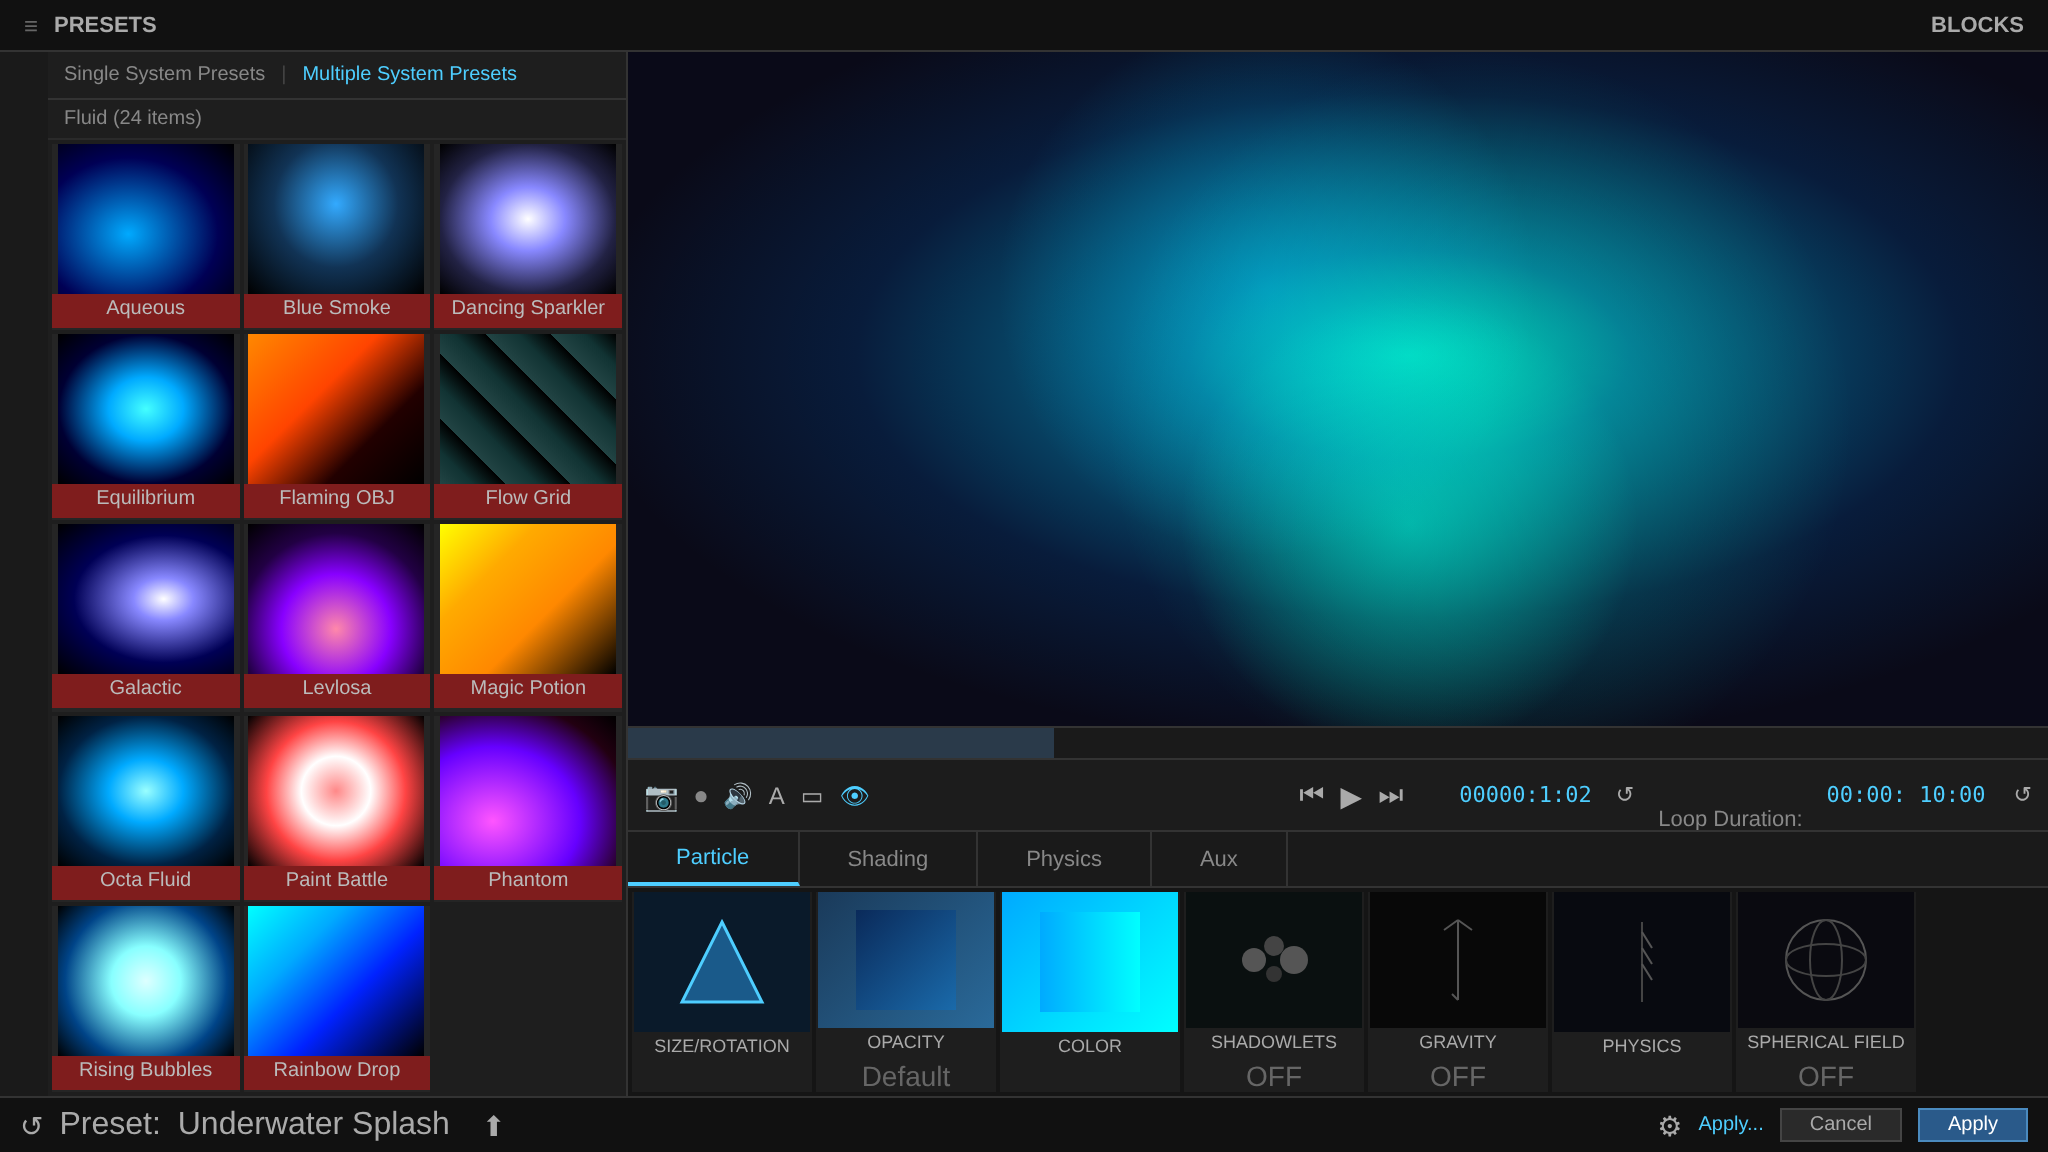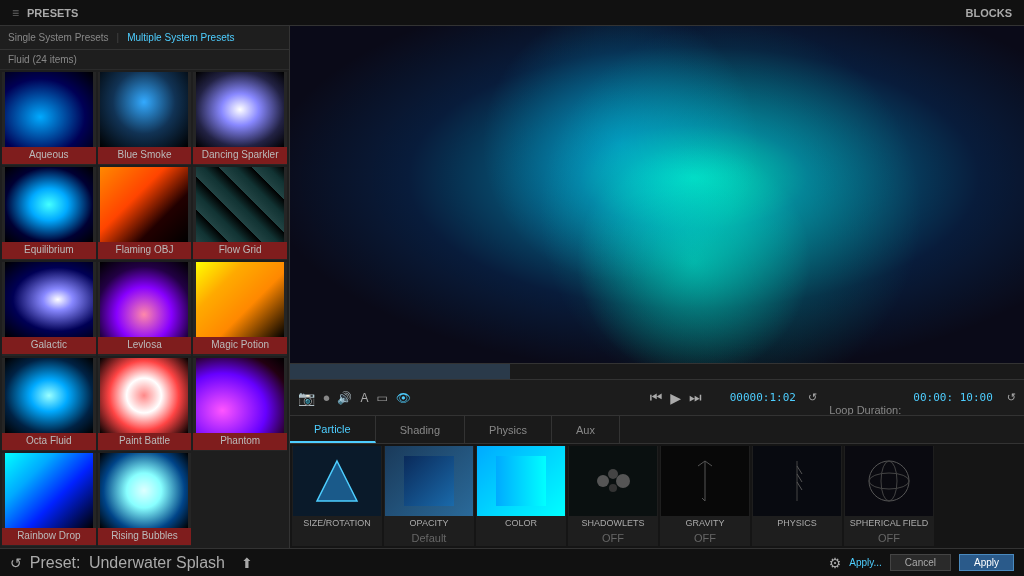--- a/index.html
+++ b/index.html
@@ -26,20 +26,21 @@
       border-bottom: 1px solid #333;
     }
     .top-bar-left { display: flex; align-items: center; gap: 8px; color: #aaa; font-size: 11px; font-weight: bold; }
     .top-bar-right { color: #aaa; font-size: 11px; font-weight: bold; }
 
     
     .main-layout {
       display: flex;
       flex: 1;
       overflow: hidden;
+      padding-left: 24px;
     }
 
     
     .presets-panel {
       width: 290px;
       background: #1e1e1e;
       border-right: 1px solid #333;
       display: flex;
       flex-direction: column;
       flex-shrink: 0;
@@ -212,21 +213,21 @@
       font-size: 28px;
     }
     .thumb-card-label {
       font-size: 9px;
       color: #aaa;
       text-align: center;
       padding: 2px;
       line-height: 1.3;
     }
     .thumb-card-sublabel {
-      font-size: 11px;
+      font-size: 14px;
       color: #666;
       text-align: center;
     }
 
     
     .status-bar {
       height: 28px;
       background: #111;
       border-top: 1px solid #333;
       display: flex;
@@ -324,26 +325,26 @@
       </div>
       <div class="preset-item">
         <div class="preset-thumb thumb-paintbattle"></div>
         <div class="preset-label">Paint Battle</div>
       </div>
       <div class="preset-item">
         <div class="preset-thumb thumb-phantom"></div>
         <div class="preset-label">Phantom</div>
       </div>
       <div class="preset-item">
+        <div class="preset-thumb thumb-risingbubbles"></div>
+        <div class="preset-label">Rising Bubbles</div>
+      </div>
+      <div class="preset-item">
         <div class="preset-thumb thumb-rainbowdrop"></div>
         <div class="preset-label">Rainbow Drop</div>
-      </div>
-      <div class="preset-item">
-        <div class="preset-thumb thumb-risingbubbles"></div>
-        <div class="preset-label">Rising Bubbles</div>
       </div>
 
     </div>
   </div>
 
   <div class="center-area">
 
     <div class="viewport">
       <div class="particle-effect"></div>
     </div>

